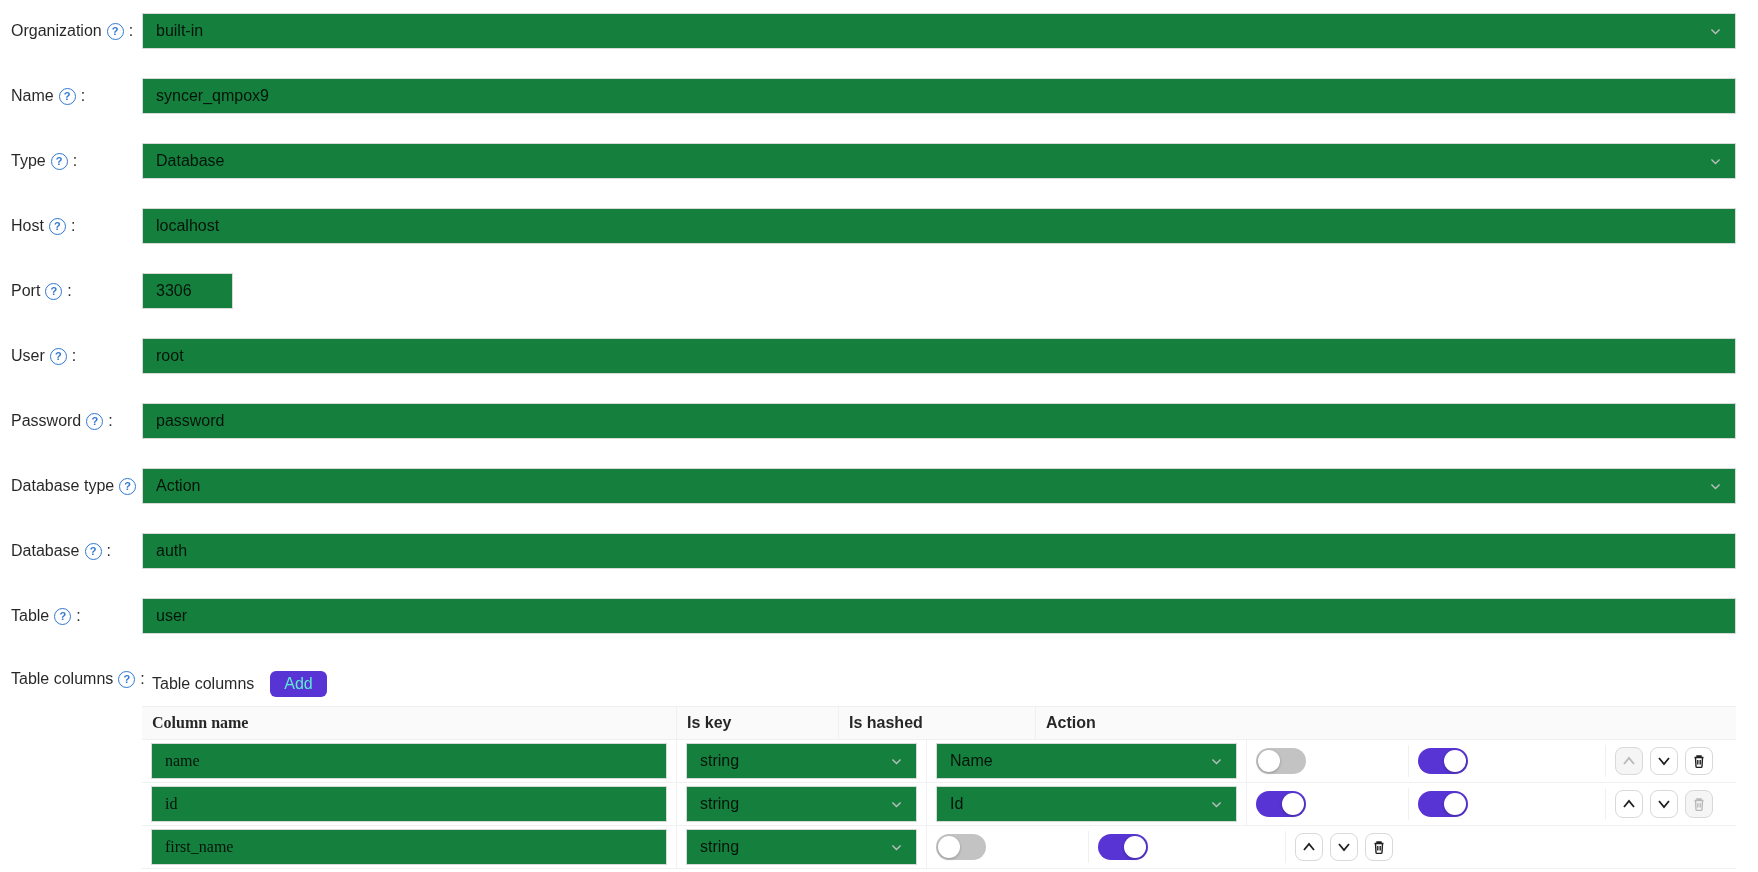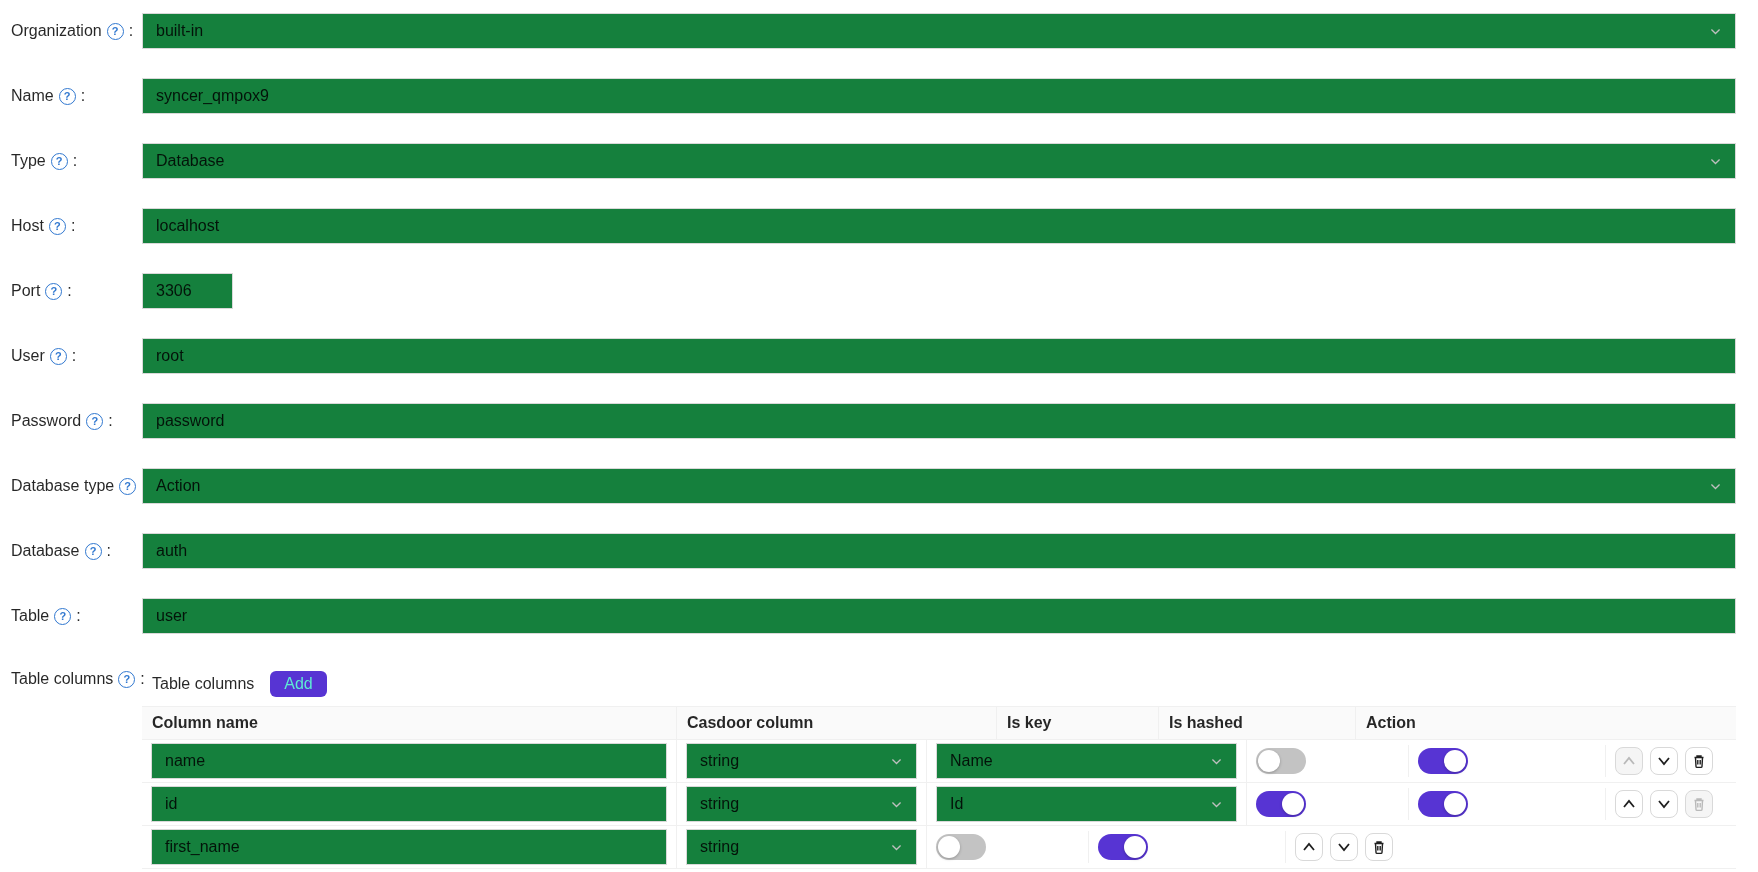--- a/index.html
+++ b/index.html
@@ -48,21 +48,21 @@
   .add-btn {
     background: #5734d3; color: #5eead4; border: none; border-radius: 6px;
     font-family: inherit; font-size: 16px; padding: 4px 14px; cursor: pointer;
   }
   .ct-header { display: flex; background: #fafafa; border-top: 1px solid #f0f0f0; border-bottom: 1px solid #f0f0f0; }
   .ct-header .cell { font-weight: 700; padding: 7px 10px; }
   .ct-row { display: flex; align-items: center; border-bottom: 1px solid #f0f0f0; }
   .ct-row .cell { padding: 3px 9px; display: flex; align-items: center; }
   .cell { border-right: 1px solid #f0f0f0; }
   .cell:last-child { border-right: none; }
-  .c-name   { width: 535px; flex: 0 0 535px; }
+  .c-name   { width: 535px; flex: 0 0 535px; font-family: Liberation Serif, serif; }
   .c-type   { width: 250px; flex: 0 0 250px; }
   .c-casdoor{ width: 320px; flex: 0 0 320px; }
   .c-iskey  { width: 162px; flex: 0 0 162px; }
   .c-hashed { width: 197px; flex: 0 0 197px; }
   .c-action { width: 130px; flex: 0 0 130px; }
 
   
   .switch {
     width: 50px; height: 26px; border-radius: 13px; background: #c3c3c3;
     position: relative; cursor: pointer; flex: 0 0 50px;
@@ -229,21 +229,20 @@
     <div class="controls">
       <div class="cols-table">
 
         <div class="ct-titlebar">
           <span class="ct-title">Table columns</span>
           <button class="add-btn">Add</button>
         </div>
 
         <div class="ct-header">
           <div class="cell c-name">Column name</div>
-          <div class="cell c-casdoor">Casdoor column</div>
           <div class="cell c-iskey">Is key</div>
           <div class="cell c-hashed">Is hashed</div>
           <div class="cell c-action">Action</div>
         </div>
 
         <div class="ct-row">
           <div class="cell c-name">
             <input class="tb-input" value="name" style="">
           </div>
           <div class="cell c-type">

